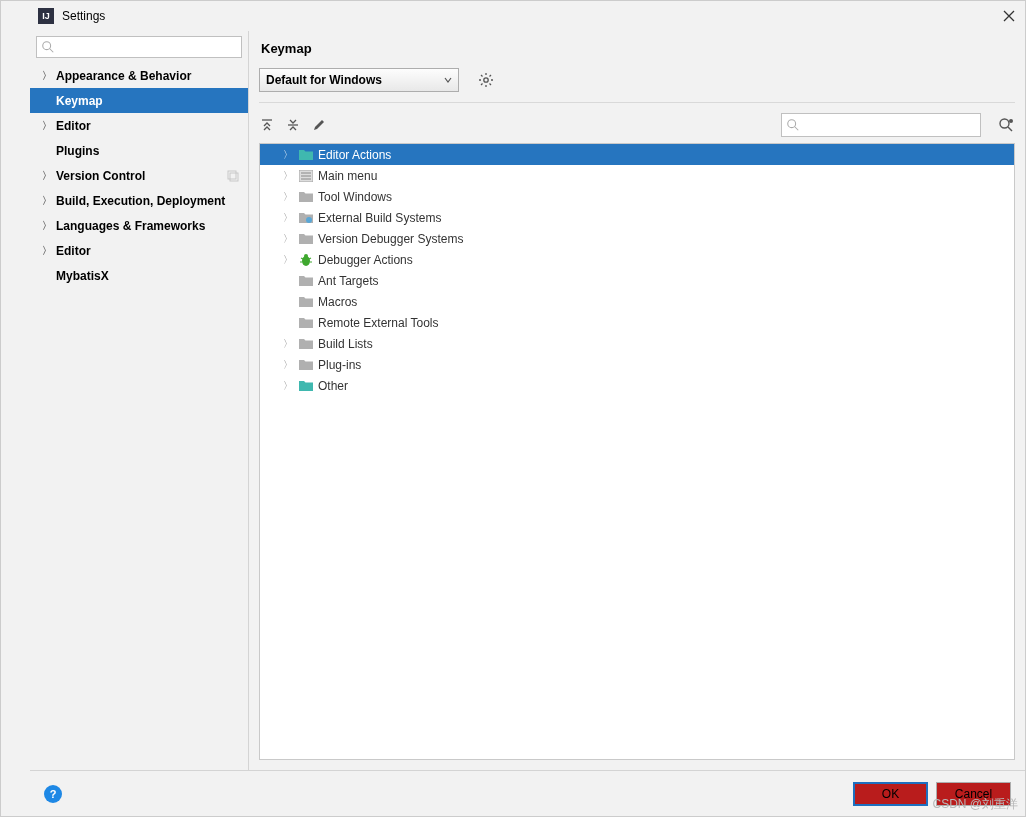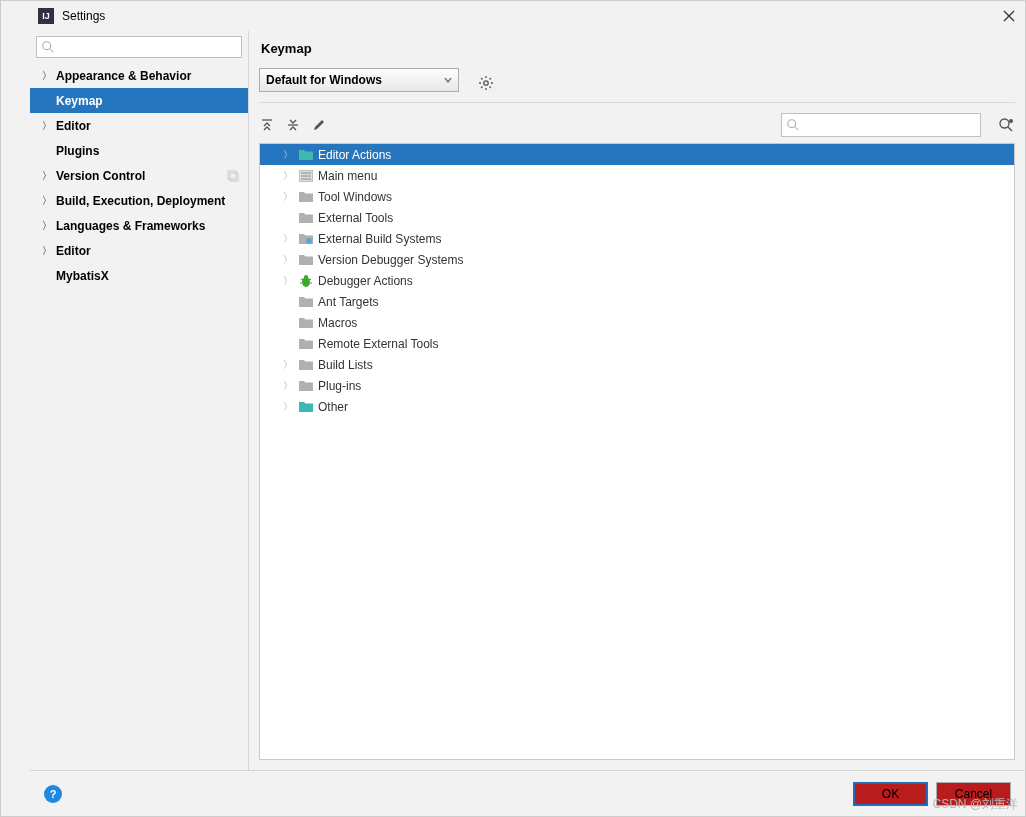--- a/index.html
+++ b/index.html
@@ -23,21 +23,21 @@
 .nav-item { height: 25px; display: flex; align-items: center; padding-left: 12px; cursor: pointer; color: #000; }
 .nav-item.bold { font-weight: bold; }
 .nav-item.selected { background: #2675bf; color: #fff; }
 .nav-item .chev { width: 10px; text-align: center; color: #6e6e6e; font-size: 10px; margin-right: 4px; }
 .nav-item .spacer { width: 14px; }
 .nav-item .end-icon { margin-left: auto; margin-right: 8px; width: 14px; height: 14px; opacity: 0.4; }
 
 .main { flex: 1; display: flex; flex-direction: column; background: #f2f2f2; }
 .page-title { padding: 10px 12px 8px 12px; font-weight: bold; font-size: 13px; color: #000; }
 
-.keymap-row { display: flex; align-items: flex-end; padding: 4px 10px; gap: 18px; }
+.keymap-row { display: flex; align-items: center; padding: 4px 10px; gap: 18px; }
 .combo { width: 200px; height: 24px; border: 1px solid #adadad; background: linear-gradient(#fdfdfd,#e8e8e8); display: flex; align-items: center; padding: 0 6px; cursor: pointer; }
 .combo .combo-text { flex: 1; font-weight: bold; }
 .combo .combo-arrow { color: #555; font-size: 10px; }
 .gear { width: 18px; height: 18px; color: #555; cursor: pointer; display:flex; align-items:center; justify-content:center;}
 
 .hr { height: 1px; background: #d9d9d9; margin: 6px 10px; }
 
 .toolbar-row { display: flex; align-items: center; padding: 4px 10px; gap: 10px; }
 .tool-icons { display: flex; gap: 10px; align-items: center; }
 .tool-icon { width: 16px; height: 16px; cursor: pointer; display:flex; align-items:center; justify-content:center; color:#555;}
@@ -232,29 +232,20 @@
             <div class="tree-row">
               <span class="tchev">〉</span>
               <span class="ticon folder">
                 <svg width="14" height="12" viewBox="0 0 14 12">
                   <path d="M0 1 h5 l1.5 1.5 H14 V11 H0 Z"></path>
                 </svg>
               </span>
               <span>Tool Windows</span>
             </div>
             <div class="tree-row">
-              <span class="tchev"></span>
-              <span class="ticon folder">
-                <svg width="14" height="12" viewBox="0 0 14 12">
-                  <path d="M0 1 h5 l1.5 1.5 H14 V11 H0 Z"></path>
-                </svg>
-              </span>
-              <span>External Tools</span>
-            </div>
-            <div class="tree-row">
               <span class="tchev">〉</span>
               <span class="ticon ext">
                 <svg width="14" height="12" viewBox="0 0 14 12">
                   <path d="M0 1 h5 l1.5 1.5 H14 V11 H0 Z" fill="#b0b0b0"></path>
                   <circle cx="10" cy="8" r="3" fill="#5aa7d6"></circle>
                 </svg>
               </span>
               <span>External Build Systems</span>
             </div>
             <div class="tree-row">

